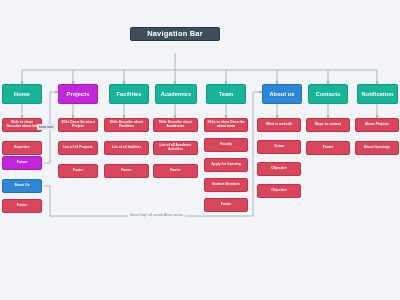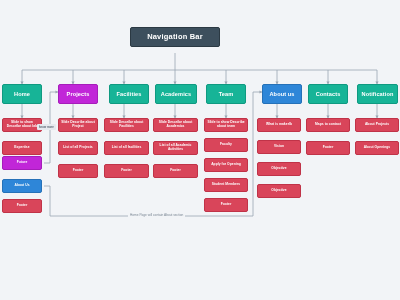--- a/index.html
+++ b/index.html
@@ -103,21 +103,21 @@
       <path d="M377,104 L377,118" marker-end="url(#ah)"></path>
 
       <path d="M44,163 L50,163 L50,92 L58,92" marker-end="url(#ah)"></path>
 
       <path d="M44,127 L50,127"></path>
 
       <path d="M44,186 L50,186 L50,216 L253,216 L253,92 L262,92" marker-end="url(#ah)"></path>
     </g>
   </svg>
 
-  <div class="node root" style="left:130px;top:27px;width:90px;height:20px;">Navigation Bar</div>
+  <div class="node root" style="left:130px;top:27px;width:90px;height:14px;">Navigation Bar</div>
 
   <div class="node cat" style="left:2px;top:84px;width:40px;height:20px;">Home</div>
   <div class="node leaf" style="left:2px;top:118px;width:40px;height:14px;">Slide to show Describe about lab</div>
   <div class="node leaf" style="left:2px;top:141px;width:40px;height:14px;">Expertise</div>
   <div class="node leaf purple" style="left:2px;top:156px;width:40px;height:14px;">Future</div>
   <div class="node leaf blue" style="left:2px;top:179px;width:40px;height:14px;">About Us</div>
   <div class="node leaf" style="left:2px;top:199px;width:40px;height:14px;">Footer</div>
 
   <div class="node cat purple" style="left:58px;top:84px;width:40px;height:20px;">Projects</div>
   <div class="node leaf" style="left:58px;top:118px;width:40px;height:14px;">Slide Describe about Project</div>

